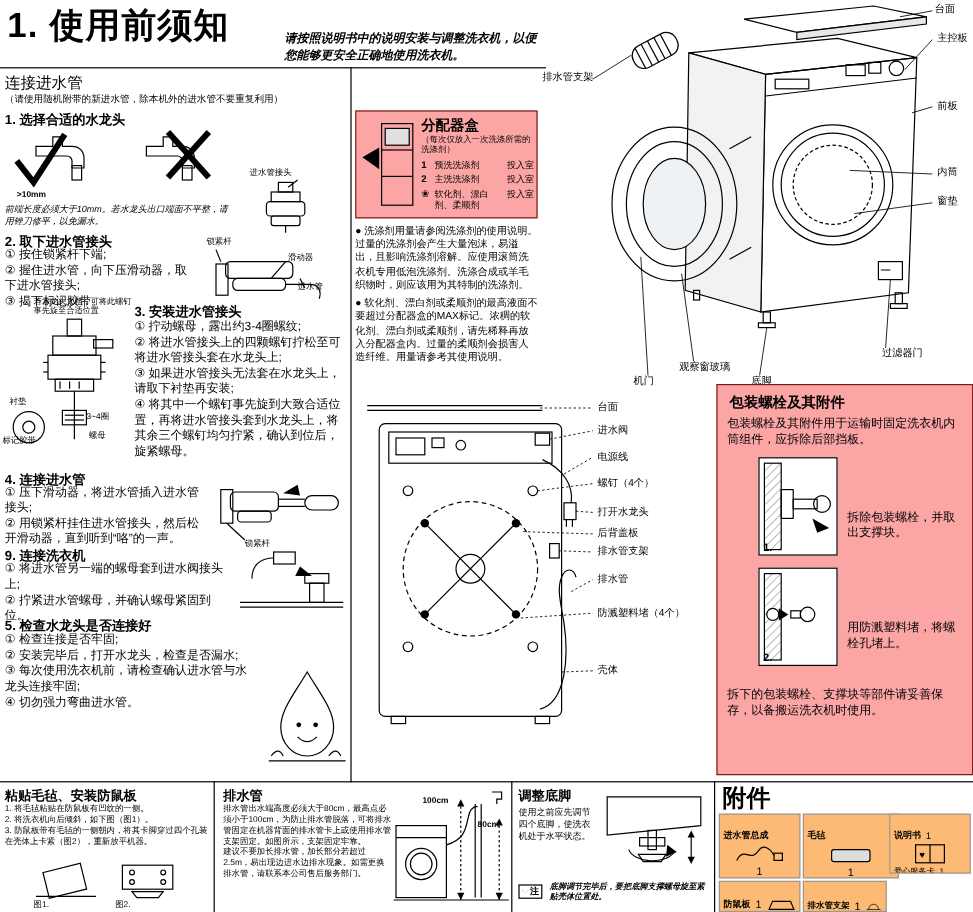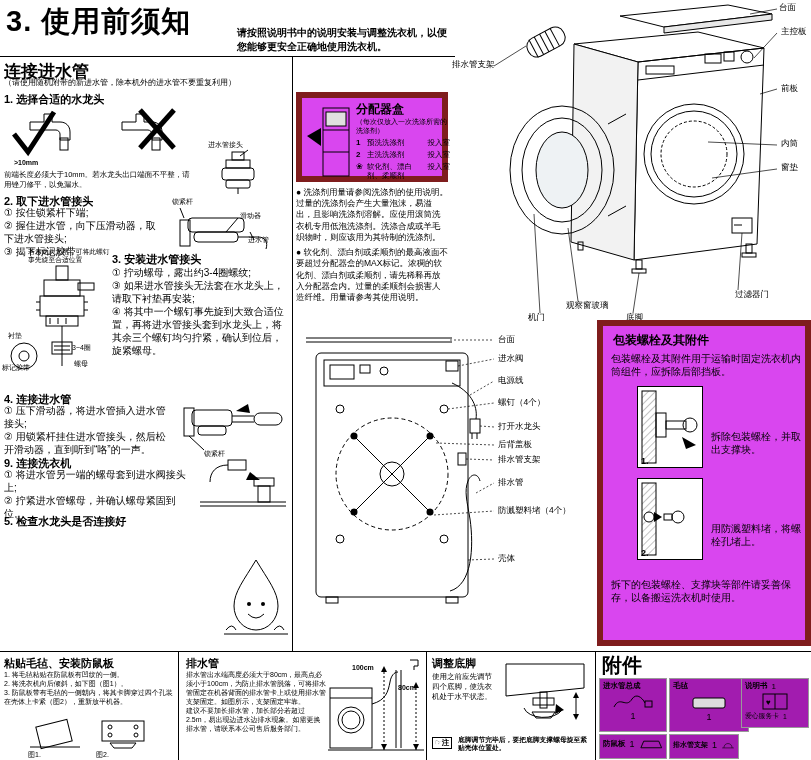--- a/index.html
+++ b/index.html
@@ -2,49 +2,49 @@
 <html><head>
 <meta charset="utf-8">
 <style>
   *{margin:0;padding:0;box-sizing:border-box}
   html,body{background:#fff}
   #page{position:relative;width:811px;height:760px;background:#fff;color:#000;
         font-family:"Liberation Sans","DejaVu Sans",sans-serif;overflow:hidden}
   .abs{position:absolute}
   .line{position:absolute;background:#000}
   .b{font-weight:bold}
-  .i{}
+  .i{font-style:italic}
   .t30{font-size:29px;font-weight:bold;letter-spacing:1px}
-  .t13{font-size:17px;font-weight:bold}
+  .t13{font-size:13px;font-weight:normal}
   .t12{font-size:12px;font-weight:bold}
   .t11{font-size:11px;font-weight:bold}
   .t8{font-size:10px;line-height:1.3}
   .t65{font-size:6.8px;line-height:1.25}
   .lbl{position:absolute;font-size:8.5px;line-height:1.1;white-space:nowrap}
   .lbls{position:absolute;font-size:7px;line-height:1.1;white-space:nowrap}
   svg.fig{position:absolute;overflow:visible}
   .sk{fill:none;stroke:#000;stroke-width:1}
   .thick{fill:none;stroke:#000;stroke-width:5}
-  .panel{position:absolute;border:6px solid #7f1d1d;background:#d946ef}
+  .panel{position:absolute;border:1px solid #7f1d1d;background:#fca5a5}
   .stepbox{position:absolute;border:1px solid #000;background:#fff}
   .disp-row{display:flex;gap:3px;font-size:7.5px;line-height:1.25;margin-top:2px}
   .disp-ico{font-weight:bold;font-size:8px;flex:0 0 8px}
   .disp-room{margin-left:auto;white-space:nowrap}
-  .acc-cell{position:absolute;border:0.5px solid #999;padding:2px 3px;background:#a21caf;overflow:hidden}
+  .acc-cell{position:absolute;border:0.5px solid #999;padding:12px 3px;background:#fdba74;overflow:hidden}
   .acc-name{font-size:7.5px;font-weight:bold;white-space:nowrap}
   .acc-qty{font-size:9px;text-align:center}
   .acc-row{display:flex;align-items:center;gap:4px}
   .notetag{position:absolute;border:1px solid #000;font-size:7.5px;font-weight:bold;padding:1px 2px;line-height:1.1}
 </style>
 </head>
 <body>
 
 <div id="page">
 
-  <div class="abs t30" style="left:6px;top:2px">3. 使用前须知</div>
+  <div class="abs t30" style="left:6px;top:2px">1. 使用前须知</div>
   <div class="abs b i" style="left:237px;top:26px;width:212px;font-size:10px;line-height:1.35">请按照说明书中的说明安装与调整洗衣机，以便您能够更安全正确地使用洗衣机。</div>
 
   <div class="line" style="left:0;top:56px;width:455px;height:1px"></div>
   <div class="line" style="left:292px;top:56px;width:1px;height:596px"></div>
   <div class="line" style="left:0;top:651px;width:811px;height:1px"></div>
   <div class="line" style="left:178px;top:651px;width:1px;height:109px"></div>
   <div class="line" style="left:426px;top:651px;width:1px;height:109px"></div>
   <div class="line" style="left:595px;top:651px;width:1px;height:109px"></div>
 
   <div class="abs t13" style="left:4px;top:60px">连接进水管</div>
@@ -116,20 +116,21 @@
     <line class="sk" x1="48" y1="80" x2="64" y2="80"></line>
     <line class="sk" x1="48" y1="84" x2="64" y2="84"></line>
   </svg>
   <div class="lbls" style="left:8px;top:332px">衬垫</div>
   <div class="lbls" style="left:2px;top:364px">标记胶带</div>
   <div class="lbls" style="left:72px;top:344px">3~4圈</div>
   <div class="lbls" style="left:74px;top:360px">螺母</div>
   <div class="abs t11" style="left:112px;top:252px">3. 安装进水管接头</div>
   <div class="abs t8" style="left:112px;top:266px;width:178px">
     <div>① 拧动螺母，露出约3-4圈螺纹;</div>
+    <div>② 将进水管接头上的四颗螺钉拧松至可将进水管接头套在水龙头上;</div>
     <div>③ 如果进水管接头无法套在水龙头上，请取下衬垫再安装;</div>
     <div>④ 将其中一个螺钉事先旋到大致合适位置，再将进水管接头套到水龙头上，将其余三个螺钉均匀拧紧，确认到位后，旋紧螺母。</div>
   </div>
 
   <div class="abs t11" style="left:4px;top:392px">4. 连接进水管</div>
   <div class="abs t8" style="left:4px;top:404px;width:168px">
     <div>① 压下滑动器，将进水管插入进水管接头;</div>
     <div>② 用锁紧杆挂住进水管接头，然后松开滑动器，直到听到“咯”的一声。</div>
   </div>
   <svg class="fig" style="left:178px;top:394px" width="112" height="54" viewBox="0 0 112 54">
@@ -153,20 +154,26 @@
     <line class="sk" x1="2" y1="44" x2="88" y2="44"></line>
     <line class="sk" x1="2" y1="48" x2="88" y2="48"></line>
     <rect class="sk" x="60" y="28" width="12" height="16"></rect>
     <rect class="sk" x="56" y="20" width="20" height="8"></rect>
     <rect class="sk" x="30" y="2" width="18" height="10"></rect>
     <path class="sk" d="M30,7 C18,7 12,14 12,24"></path>
     <polygon points="52,14 62,22 48,22" fill="#000"></polygon>
   </svg>
 
   <div class="abs t11" style="left:4px;top:514px">5. 检查水龙头是否连接好</div>
+  <div class="abs t8" style="left:4px;top:527px;width:208px">
+    <div>① 检查连接是否牢固;</div>
+    <div>② 安装完毕后，打开水龙头，检查是否漏水;</div>
+    <div>③ 每次使用洗衣机前，请检查确认进水管与水龙头连接牢固;</div>
+    <div>④ 切勿强力弯曲进水管。</div>
+  </div>
   <svg class="fig" style="left:222px;top:556px" width="68" height="82" viewBox="0 0 68 82">
     <path class="sk" d="M34,4 C22,24 12,36 12,50 a22,24 0 0 0 44,0 C56,36 46,24 34,4 z"></path>
     <circle cx="27" cy="48" r="2" fill="#000"></circle>
       <circle cx="41" cy="48" r="2" fill="#000"></circle>
     <path class="sk" d="M26,58 q8,8 16,0"></path>
     <path class="sk" d="M4,74 q6,-8 10,0"></path>
     <path class="sk" d="M52,74 q6,-8 10,0"></path>
     <line class="sk" x1="2" y1="78" x2="66" y2="78"></line>
   </svg>
 

